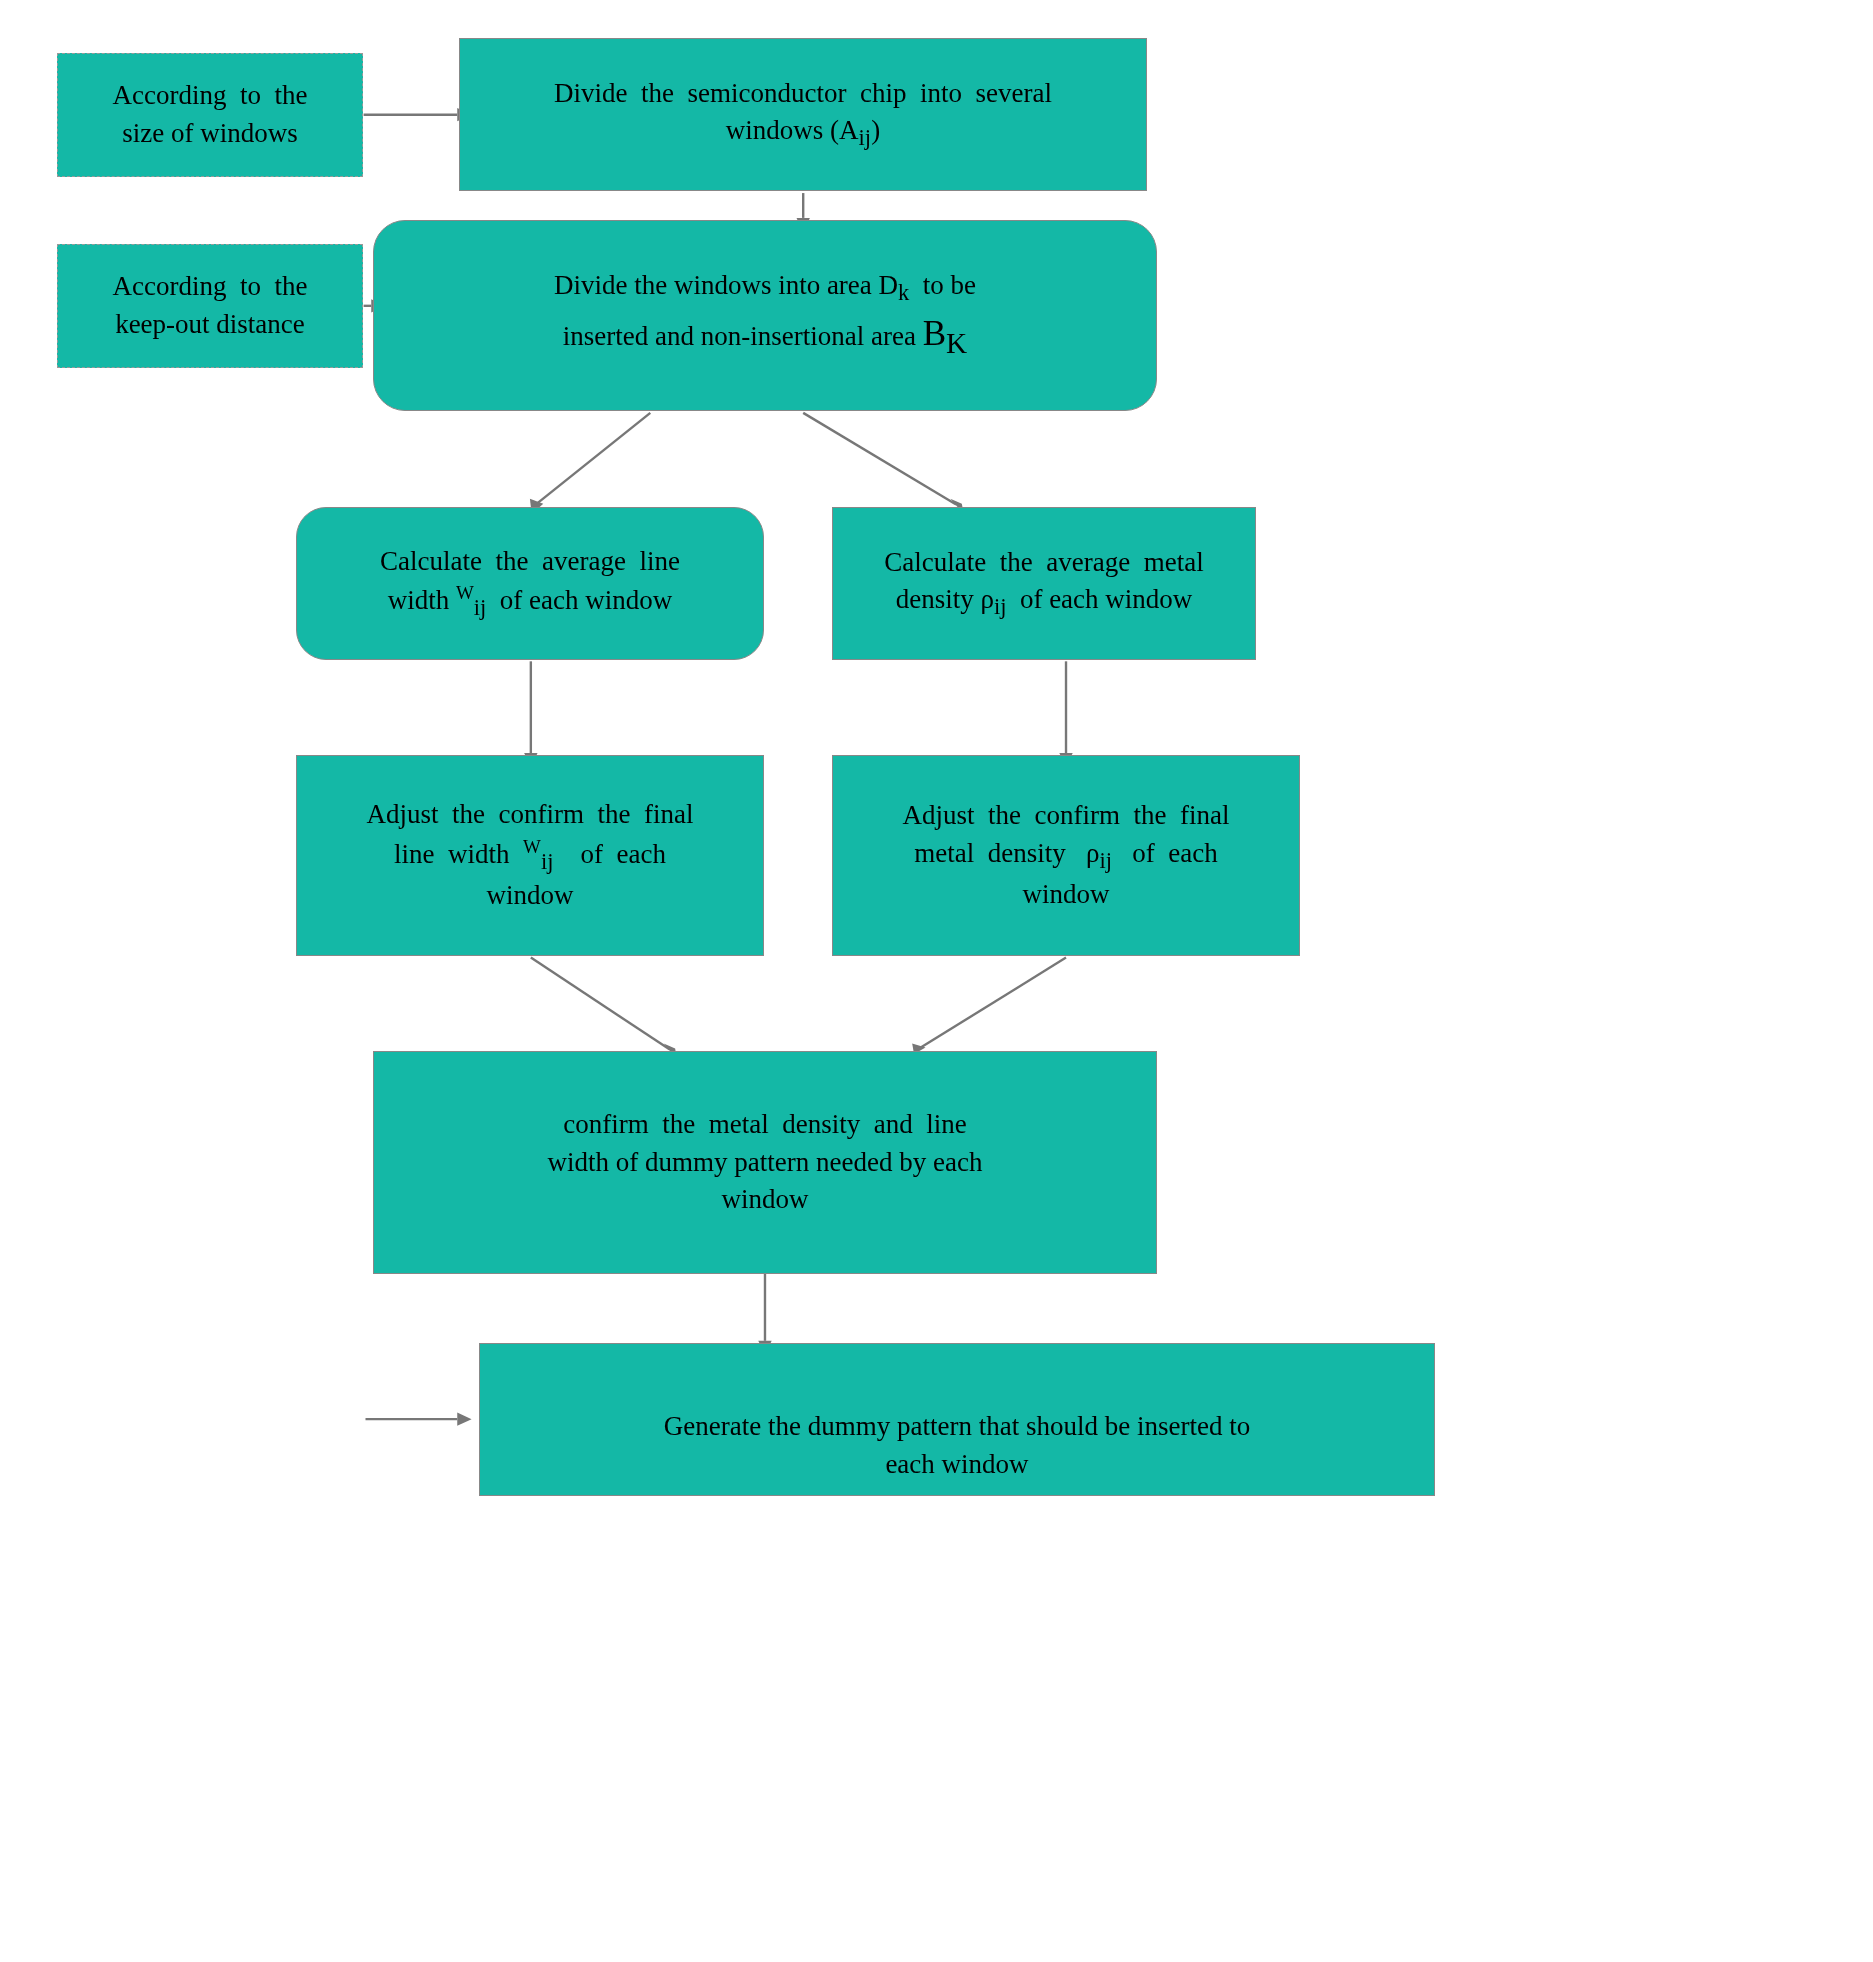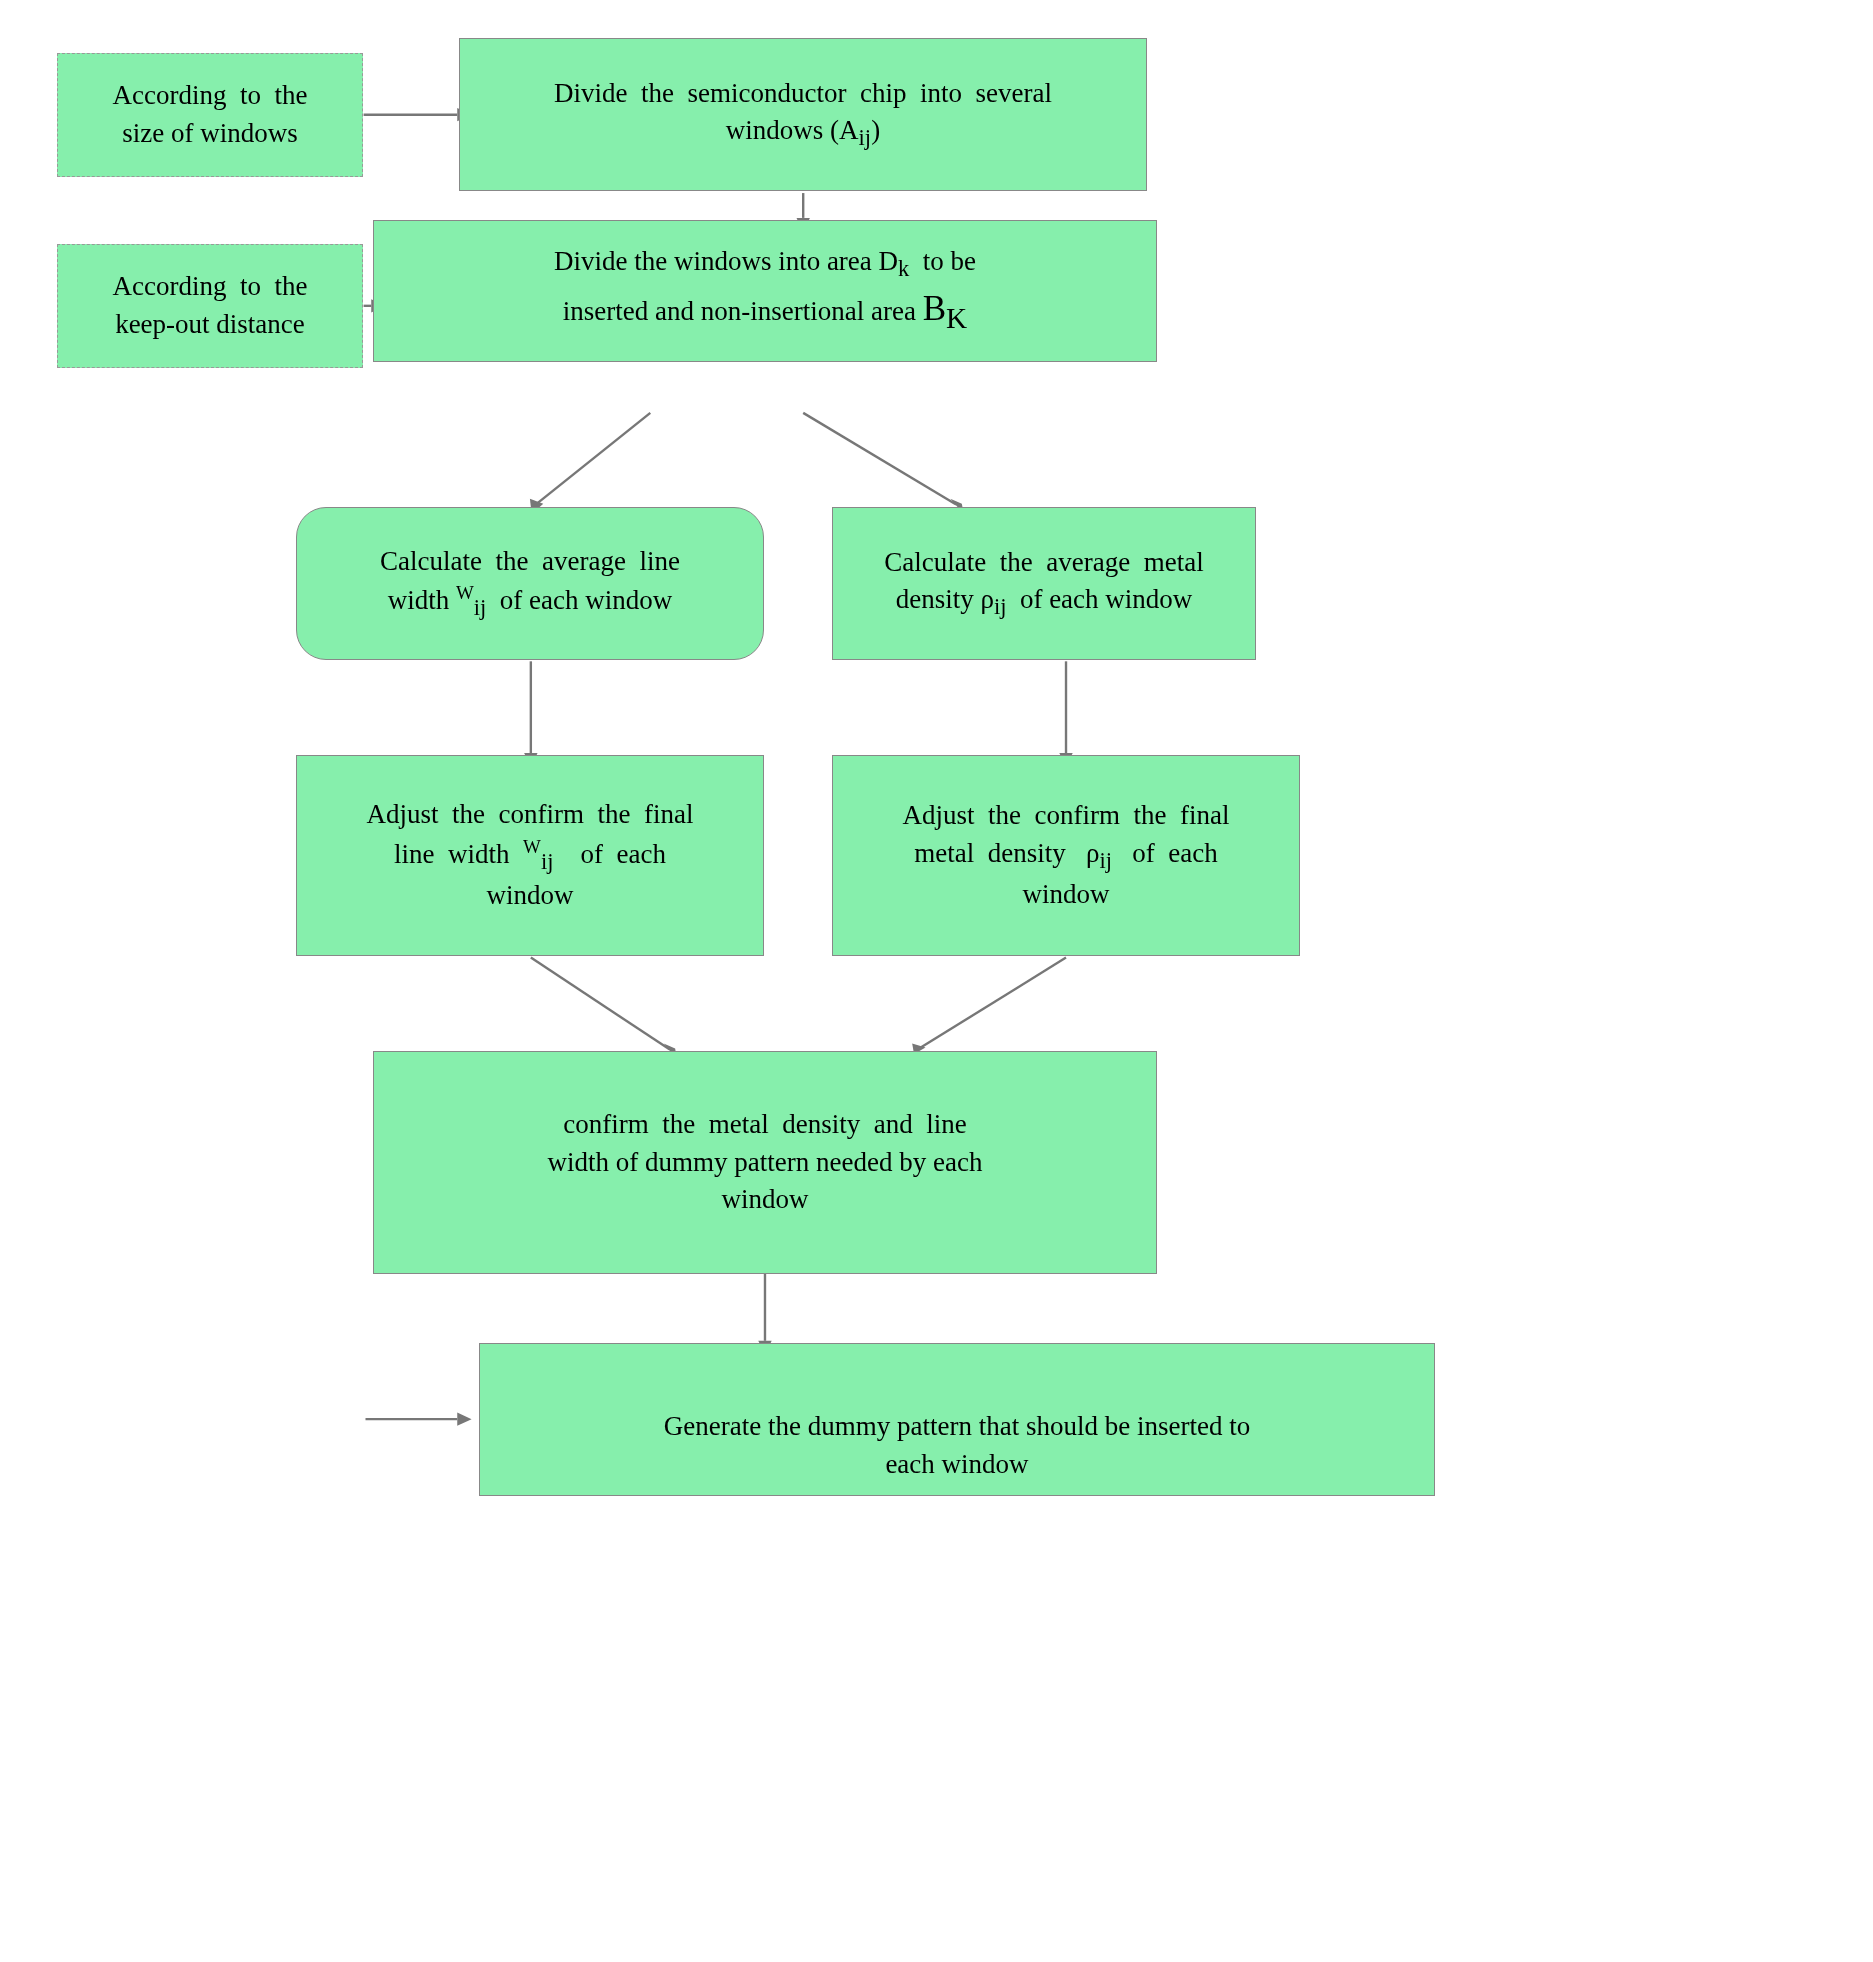--- a/index.html
+++ b/index.html
@@ -16,21 +16,21 @@
       position: absolute;
       top: 0;
       left: 0;
       width: 100%;
       height: 100%;
     }
 
     .box {
       position: absolute;
       border: 1.9px solid #888;
-      background: #86efac;
+      background: #14b8a6;
       display: flex;
       align-items: center;
       justify-content: center;
       text-align: center;
       font-size: 27px;
       line-height: 1.4;
       padding: 11.5px 15.3px;
     }
 
     .box-dashed {
@@ -102,21 +102,21 @@
   </div>
 
   <div class="box" style="left:459px; top:38px; width:688px; height:153px;">
     <span class="box-text">Divide &nbsp;the &nbsp;semiconductor &nbsp;chip &nbsp;into &nbsp;several<br>windows (A<sub>ij</sub>)</span>
   </div>
 
   <div class="box box-dashed" style="left:57px; top:244px; width:306px; height:124px;">
     <span class="box-text">According &nbsp;to &nbsp;the<br>keep-out distance</span>
   </div>
 
-  <div class="box" style="left:373px; top:220px; width:784px; height:142px;">
+  <div class="box" style="left:373px; top:220px; width:784px; height:191px;border-radius:32px;">
     <span class="box-text">Divide the windows into area D<sub>k</sub> &nbsp;to be<br>inserted and non-insertional area <span style="font-size:1.3em; font-weight:normal;">B<sub>K</sub></span></span>
   </div>
 
   <div class="box" style="left:296px; top:507px; width:468px; height:153px;border-radius:30px;">
     <span class="box-text">Calculate &nbsp;the &nbsp;average &nbsp;line<br>width <sup>W</sup><sub>ij</sub> &nbsp;of each window</span>
   </div>
 
   <div class="box" style="left:832px; top:507px; width:424px; height:153px;">
     <span class="box-text">Calculate &nbsp;the &nbsp;average &nbsp;metal<br>density ρ<sub>ij</sub> &nbsp;of each window</span>
   </div>

